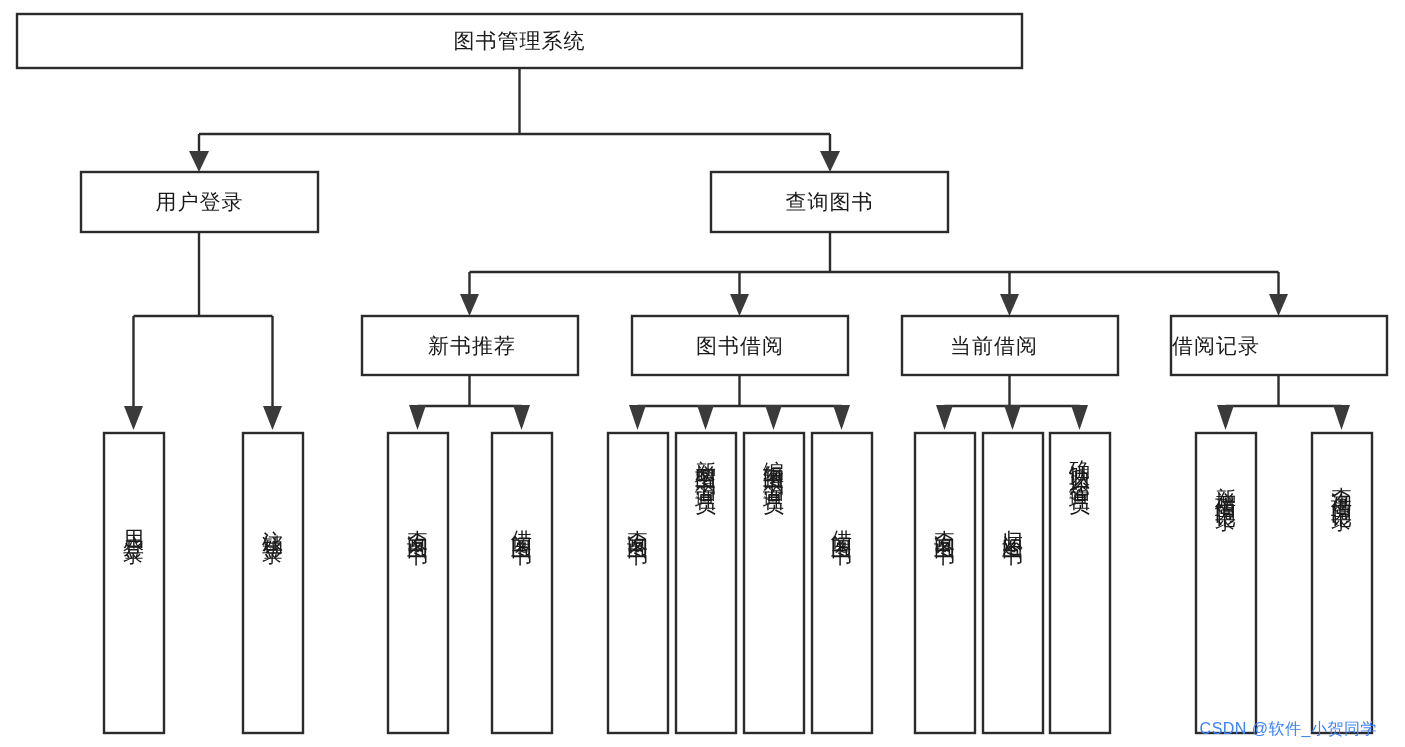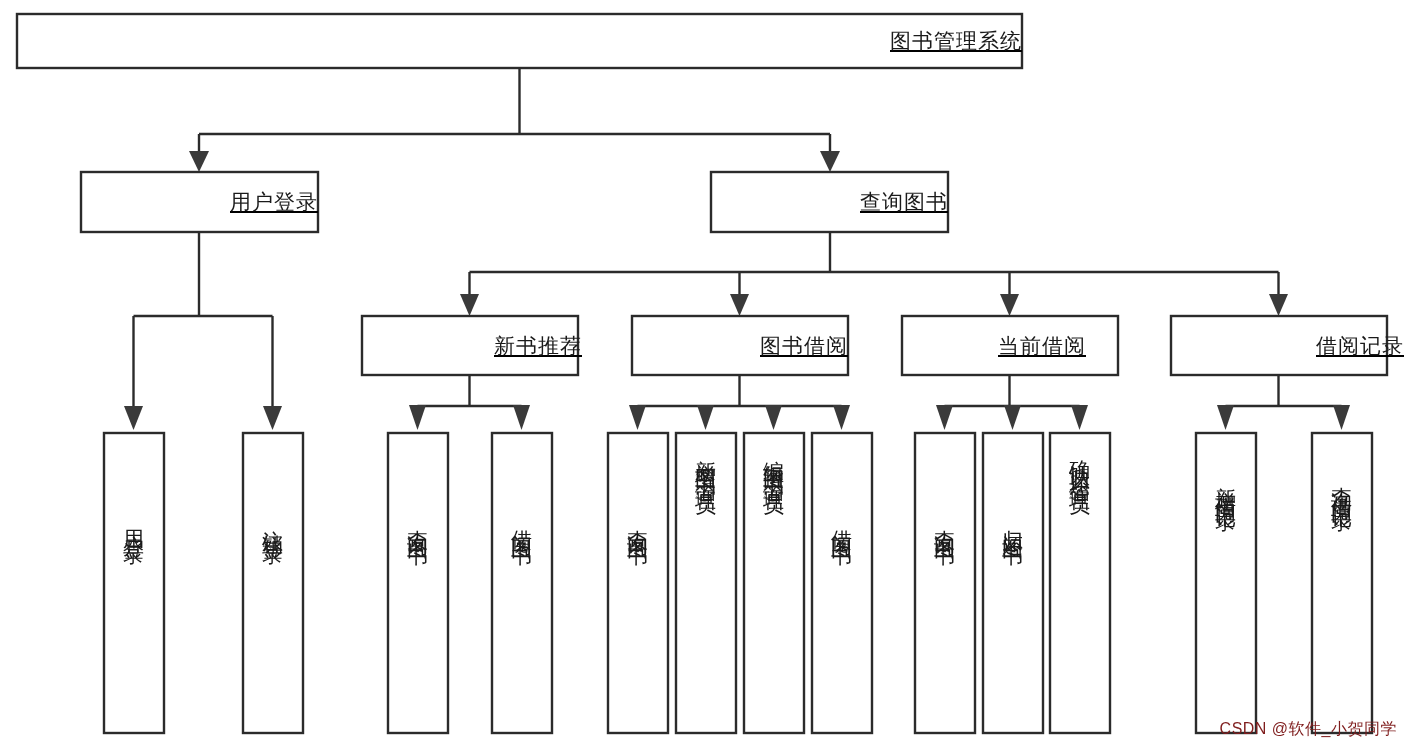--- a/index.html
+++ b/index.html
@@ -55,38 +55,37 @@
     font-size: 21px;
     line-height: 1;
     letter-spacing: 5px;
     color: #1a1a1a;
     white-space: nowrap;
   }
   .hlabel-wrap {
     position: absolute;
     display: flex;
     align-items: center;
-    justify-content: flex-end;
+    justify-content: center;
     pointer-events: none;
-    text-decoration: underline;
   }
   .hlabel-text {
     font-family: "Liberation Sans", "DejaVu Sans", sans-serif;
     font-size: 21px;
     color: #1a1a1a;
     white-space: nowrap;
     letter-spacing: 1px;
   }
   #watermark {
     position: absolute;
-    right: 8px;
+    right: 28px;
     bottom: 7px;
     font-family: "Liberation Sans", "DejaVu Sans", sans-serif;
     font-size: 16px;
-    color: #7f1d1d;
+    color: #3b82f6;
     white-space: nowrap;
     letter-spacing: 0.5px;
   }
 </style>
 </head>
 <body>
 
 <div id="diagram-root">
 
   <svg id="tree-svg" viewBox="0 0 1405 747">
@@ -208,21 +207,21 @@
 
   <div class="hlabel-wrap" style="left:362px; top:316px; width:220px; height:59px;">
     <span class="hlabel-text">新书推荐</span>
   </div>
   <div class="hlabel-wrap" style="left:632px; top:316px; width:216px; height:59px;border-radius:19px;">
     <span class="hlabel-text">图书借阅</span>
   </div>
   <div class="hlabel-wrap" style="left:902px; top:316px; width:184px; height:59px;">
     <span class="hlabel-text">当前借阅</span>
   </div>
-  <div class="hlabel-wrap" style="left:1188px; top:316px; width:216px; height:59px;">
+  <div class="hlabel-wrap" style="left:1108px; top:316px; width:216px; height:59px;">
     <span class="hlabel-text">借阅记录</span>
   </div>
 
   <div class="vlabel-wrap" style="left:104px; top:513px; width:60px; height:220px;">
     <span class="vlabel-text">用户登录</span>
   </div>
   <div class="vlabel-wrap" style="left:243px; top:513px; width:60px; height:220px;">
     <span class="vlabel-text">注销登录</span>
   </div>
 

